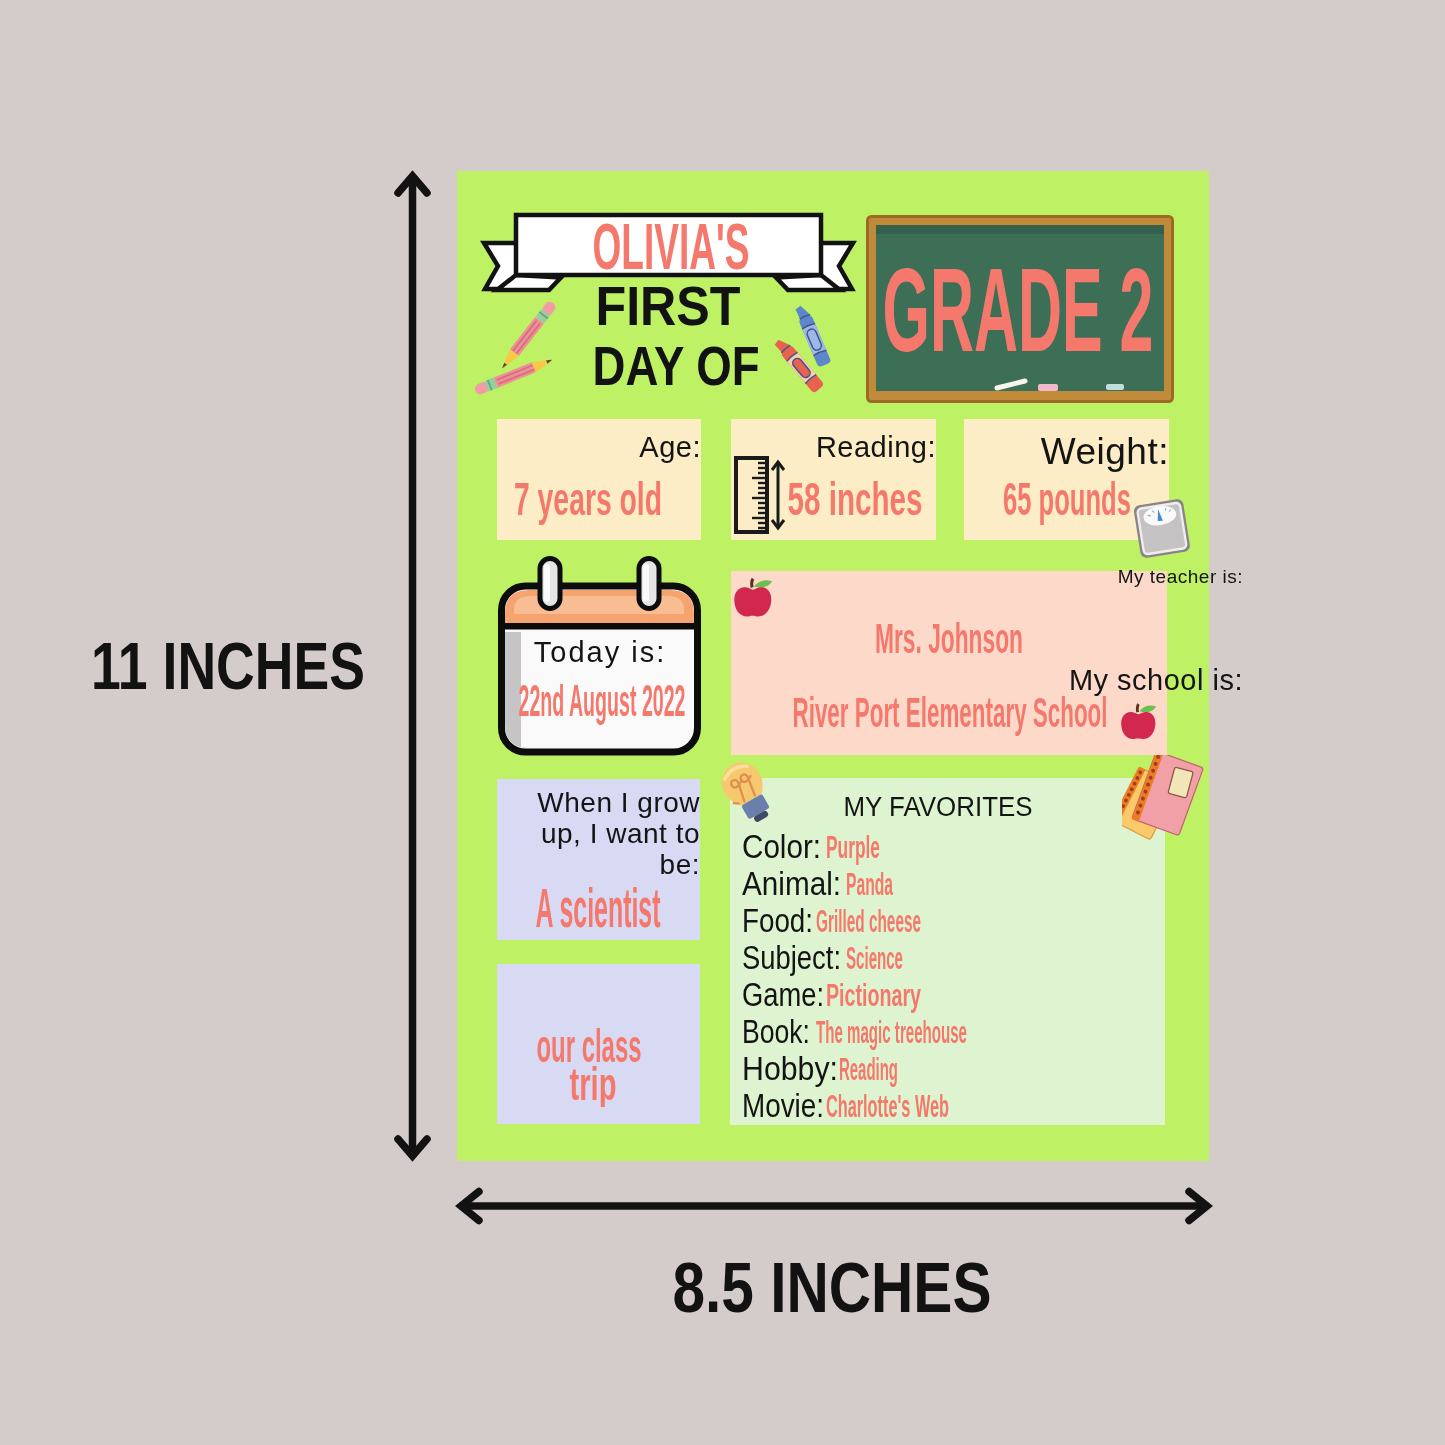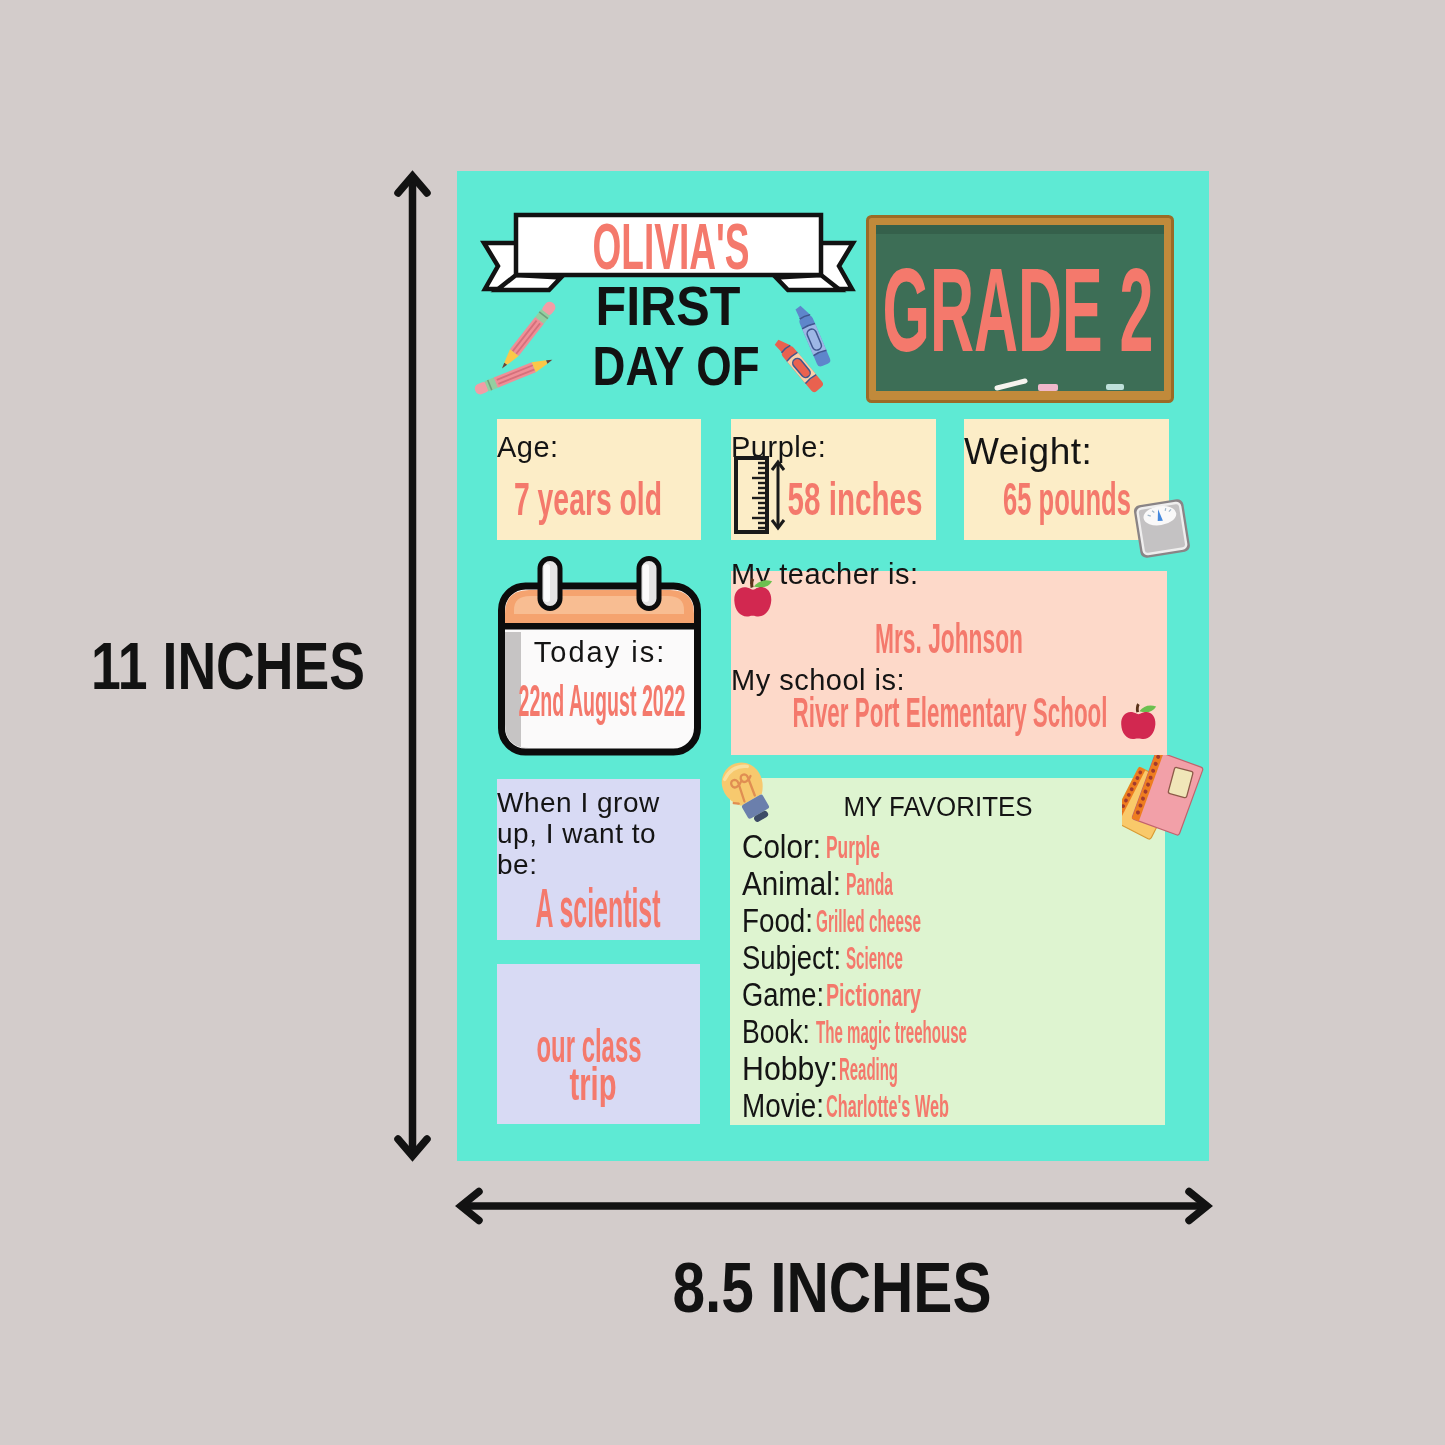--- a/index.html
+++ b/index.html
@@ -1,20 +1,20 @@
 <!DOCTYPE html>
 <html><head>
 <meta charset="utf-8">
 <style>
   html,body{margin:0;padding:0}
   #c{position:relative;width:1445px;height:1445px;background:#d3cccb;font-family:"Liberation Sans",sans-serif;overflow:hidden}
   .abs{position:absolute}
-  #page{position:absolute;left:457px;top:171px;width:752px;height:990px;background:#5eead4}
+  #page{position:absolute;left:457px;top:171px;width:752px;height:990px;background:#bef264}
   .box{position:absolute}
-  .lbl{position:absolute;text-align:left;color:#141414;letter-spacing:0.5px;white-space:nowrap}
+  .lbl{position:absolute;text-align:right;color:#141414;letter-spacing:0.5px;white-space:nowrap}
 </style>
 </head>
 <body>
 <div id="c">
 
 <svg class="abs" style="left:0;top:0" width="1445" height="1445" viewBox="0 0 1445 1445">
 
   <g stroke="#121212" stroke-width="7.5" stroke-linecap="round" fill="none">
     <line x1="412.5" y1="180" x2="412.5" y2="1152"></line>
     <path d="M398,193 L412.5,176 L427,193"></path>
@@ -109,21 +109,21 @@
 <div class="box" style="left:40px;top:248px;width:204px;height:121px;background:#fcedc7"></div>
 
 <div class="lbl" style="left:40px;top:260px;width:204px;font-size:29px">Age:</div>
 
 <svg class="abs" style="left:40px;top:306px" width="204" height="50" viewBox="0 0 204 50">
   <text x="91" y="37.5" text-anchor="middle" font-family="Liberation Sans, sans-serif" font-weight="bold" font-size="47" fill="#f4796c" textLength="148" lengthAdjust="spacingAndGlyphs">7 years old</text>
 </svg>
 
 <div class="box" style="left:274px;top:248px;width:205px;height:121px;background:#fcedc7"></div>
 
-<div class="lbl" style="left:274px;top:260px;width:205px;font-size:29px">Purple:</div>
+<div class="lbl" style="left:274px;top:260px;width:205px;font-size:29px">Reading:</div>
 
 <svg class="abs" style="left:276px;top:284px" width="56" height="80" viewBox="0 0 56 80">
   <rect x="3" y="3" width="31" height="74" fill="none" stroke="#1a1a1a" stroke-width="4"></rect>
   <g stroke="#1a1a1a" stroke-width="2.4">
     <line x1="34" y1="8" x2="25" y2="8"></line>
           <line x1="34" y1="13" x2="25" y2="13"></line>
     <line x1="34" y1="18" x2="25" y2="18"></line>
           <line x1="34" y1="23" x2="19" y2="23"></line>
     <line x1="34" y1="28" x2="25" y2="28"></line>
           <line x1="34" y1="33" x2="25" y2="33"></line>
@@ -183,21 +183,21 @@
   <rect x="46" y="8" width="6" height="38" rx="3" fill="#fbfafa"></rect>
   <rect x="145" y="8" width="6" height="38" rx="3" fill="#fbfafa"></rect>
 
   <text x="102" y="106" text-anchor="middle" font-family="Liberation Sans, sans-serif" font-size="29" letter-spacing="2" fill="#141414">Today is:</text>
 
   <text x="104" y="160" text-anchor="middle" font-family="Liberation Sans, sans-serif" font-weight="bold" font-size="44" fill="#f4796c" textLength="167" lengthAdjust="spacingAndGlyphs">22nd August 2022</text>
 </svg>
 
 <div class="box" style="left:274px;top:400px;width:436px;height:184px;background:#fdd9c9"></div>
 
-<div class="lbl" style="left:274px;top:387px;width:512px;font-size:29px">My teacher is:</div>
+<div class="lbl" style="left:274px;top:395px;width:512px;font-size:19px">My teacher is:</div>
 
 <svg class="abs" style="left:274px;top:435px" width="436" height="55" viewBox="0 0 436 55">
   <text x="218" y="47" text-anchor="middle" font-family="Liberation Sans, sans-serif" font-weight="bold" font-size="42" fill="#f4796c" textLength="148" lengthAdjust="spacingAndGlyphs">Mrs. Johnson</text>
 </svg>
 
 <div class="lbl" style="left:274px;top:493px;width:512px;font-size:29px">My school is:</div>
 
 <svg class="abs" style="left:274px;top:510px" width="436" height="60" viewBox="0 0 436 60">
   <text x="219" y="46" text-anchor="middle" font-family="Liberation Sans, sans-serif" font-weight="bold" font-size="42" fill="#f4796c" textLength="315" lengthAdjust="spacingAndGlyphs">River Port Elementary School</text>
 </svg>

